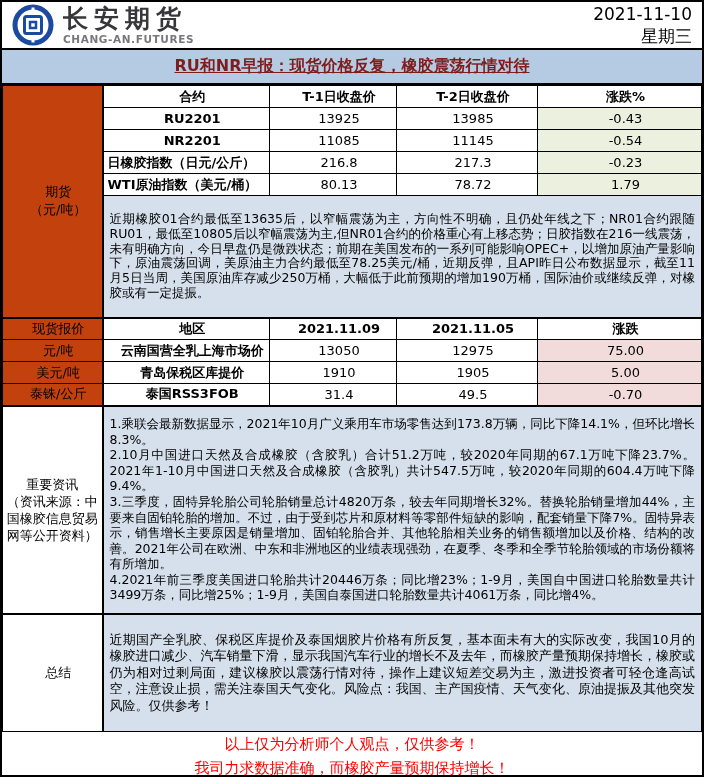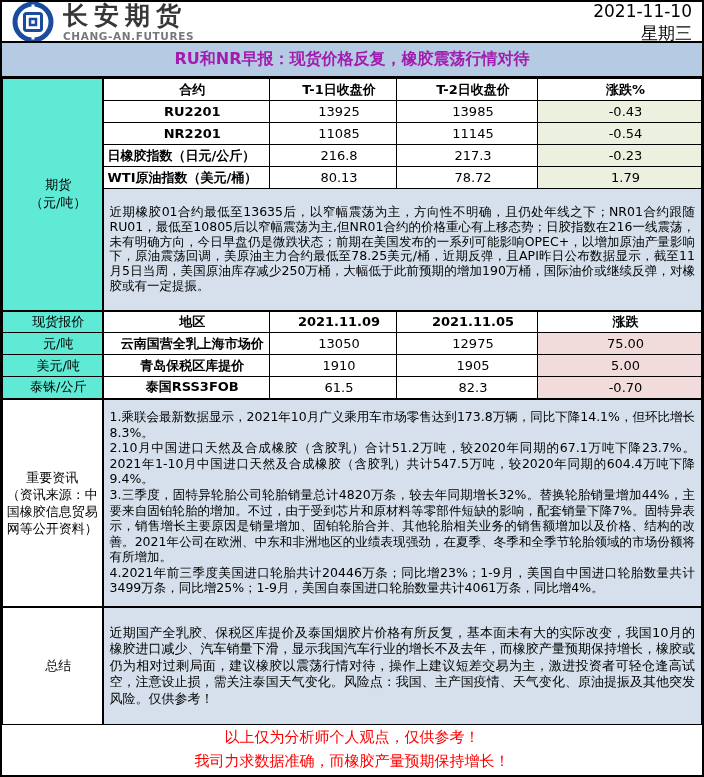--- a/index.html
+++ b/index.html
@@ -1,39 +1,39 @@
 <!DOCTYPE html>
 <html><head>
 <meta charset="utf-8">
 <style>
   * { box-sizing: border-box; margin: 0; padding: 0; }
   html,body { background:#ffffff; }
   body { width:704px; height:777px; font-family:"DejaVu Sans","Liberation Sans",sans-serif; }
   .page { width:704px; height:777px; border:2px solid #000; background:#fff; display:flex; flex-direction:column; overflow:hidden; }
 
   
-  .header { flex:none; height:39px; display:flex; justify-content:space-between; align-items:center; padding:4px 10px 4px 10px; background:#fff; }
+  .header { flex:none; height:46px; display:flex; justify-content:space-between; align-items:center; padding:4px 10px 4px 10px; background:#fff; }
   .brand { display:flex; align-items:center; gap:9px; }
   .brand-cn { font-size:25px; font-weight:bold; color:#37373a; letter-spacing:6px; line-height:27px; }
   .brand-en { font-size:10.5px; font-weight:bold; color:#77787b; letter-spacing:0.6px; margin-top:1px; }
   .dateblock { text-align:right; font-size:17px; line-height:22px; color:#000; }
 
   
   .title-bar { flex:none; height:37px; background:#B5CBE3; border-top:2px solid #000; border-bottom:2px solid #000;
-               display:flex; align-items:center; justify-content:center; font-size:16px; font-weight:bold; color:#a21caf; }
+               display:flex; align-items:center; justify-content:center; font-size:16px; font-weight:bold; color:#7f1d1d;text-decoration:underline; }
 
   
   table { width:100%; border-collapse:collapse; table-layout:fixed; }
   td, th { border:1px solid #000; font-size:13px; text-align:center; vertical-align:middle; color:#000; overflow:hidden; font-weight:normal;padding-left:12px; }
   th { font-weight:bold; background:#fff; }
   tr.h22 { height:22px; }
   tr.hpara { height:122px; }
   tr.hnews { height:208px; }
   tr.hsum { height:118px; }
-  .lbl { background:#5eead4; }
+  .lbl { background:#c2410c; }
   .lbl-w { background:#fff; }
   .br2 { border-right:2px solid #000; }
   tr.sep > td, tr.sep > th { border-top:2px solid #000; }
   .bold { font-weight:bold; }
   .name-left { text-align:left; padding-left:4px; font-weight:bold; }
   .chg-g { background:#EBF1DE; }
   .chg-p { background:#F2DCDB; }
   .blue-cell { background:#D5E0EC; text-align:justify; padding:3px 6px; font-size:12.5px; line-height:14.7px; }
   .news-cell { line-height:15.6px; }
   .sum-cell { font-size:13px; line-height:16.5px; }
@@ -140,22 +140,22 @@
     <tr class="h22">
       <td class="lbl br2">美元/吨</td>
       <td class="bold">青岛保税区库提价</td>
       <td>1910</td>
       <td>1905</td>
       <td class="chg-p">5.00</td>
     </tr>
     <tr class="h22">
       <td class="lbl br2">泰铢/公斤</td>
       <td class="bold">泰国RSS3FOB</td>
-      <td>61.5</td>
-      <td>82.3</td>
+      <td>31.4</td>
+      <td>49.5</td>
       <td class="chg-p">-0.70</td>
     </tr>
 
     <tr class="hnews sep">
       <td class="lbl-w br2 lbl-multiline">
         <div>重要资讯</div>
         <div>（资讯来源：中国橡胶信息贸易网等公开资料）</div>
       </td>
       <td class="blue-cell news-cell" colspan="4">
         <div>1.乘联会最新数据显示，2021年10月广义乘用车市场零售达到173.8万辆，同比下降14.1%，但环比增长8.3%。</div>

